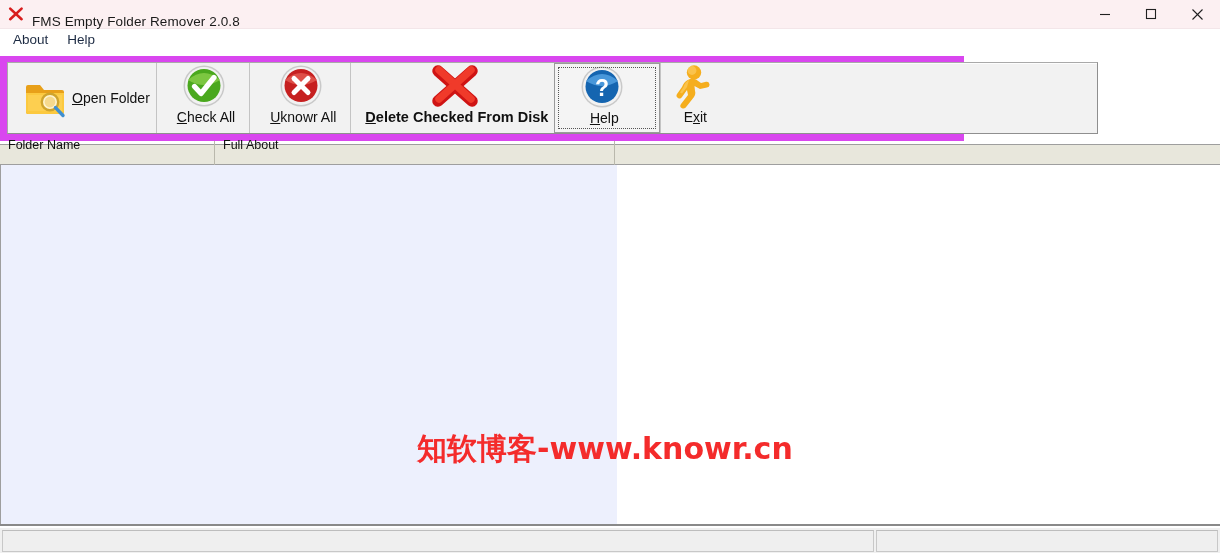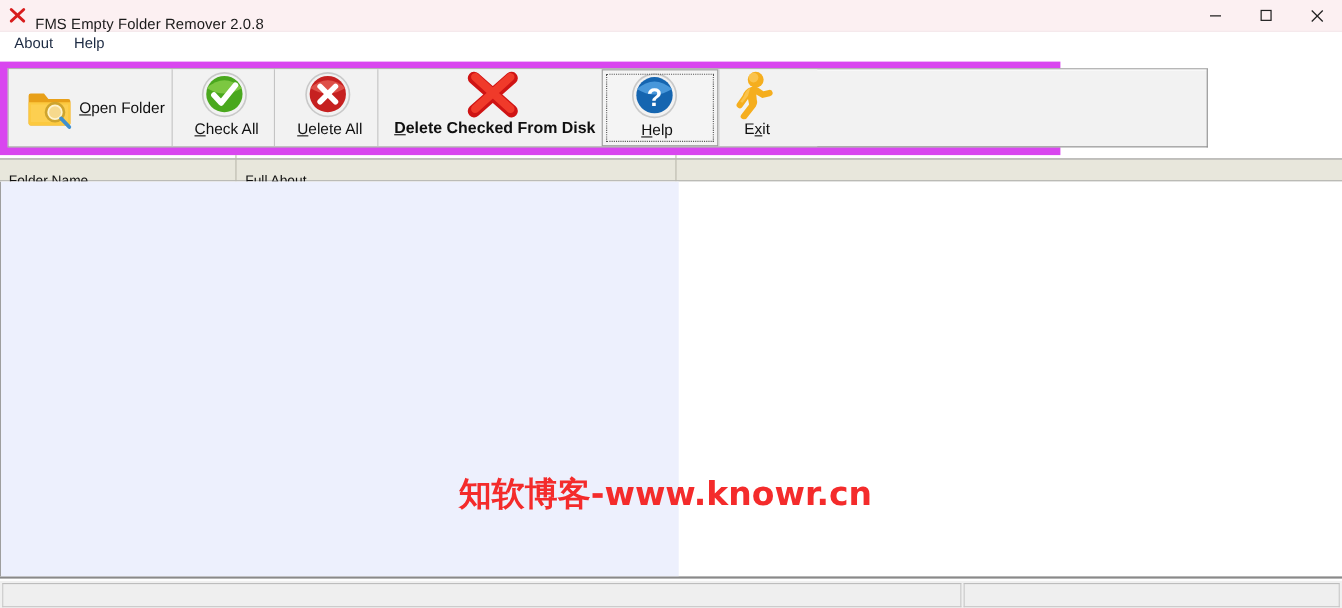--- a/index.html
+++ b/index.html
@@ -105,21 +105,21 @@
   .list-header {
     position: absolute; left: 0; top: 144px;
     width: 1220px; height: 21px;
     background: #e8e7dc;
     border-top: 1px solid #9e9e9e;
     border-bottom: 1px solid #9e9e9e;
     display: flex; align-items: center;
   }
   .lh-cell {
     height: 33px;
-    display: flex; align-items: flex-end;
+    display: flex; align-items: flex-start;
     font-size: 12.5px; color: #101010;
     padding-left: 8px;
     position: relative;
   }
   .lh-cell .divider {
     position: absolute; right: 0; top: 3px; bottom: 3px;
     width: 1px; background: #b9b8ac;
   }
   .lh-c1 { width: 215px; }
   .lh-c2 { width: 400px; }
@@ -250,21 +250,21 @@
           <circle cx="22" cy="22" r="20.5" fill="#c9c9c9"></circle>
           <circle cx="22" cy="22" r="19" fill="#f2f2f2"></circle>
           <circle cx="22" cy="21.5" r="16.5" fill="#c62020"></circle>
           <path d="M6 16 Q22 2 38 16 Q22 26 6 16 Z" fill="#e8645a" opacity="0.7"></path>
           <g stroke="#ffffff" stroke-width="5" stroke-linecap="round">
             <line x1="15" y1="14.5" x2="29" y2="28.5"></line>
             <line x1="29" y1="14.5" x2="15" y2="28.5"></line>
           </g>
         </svg>
       </span>
-      <span class="tb-label"><u>U</u><span>elete All</span></span>
+      <span class="tb-label"><u>U</u><span>knowr All</span></span>
     </div>
 
     <div class="tb-btn" style="padding-left:14px;padding-right:6px;">
       <span class="tb-icon" style="width:54px;">
         <svg width="52" height="48" viewBox="0 0 52 48">
           <g stroke="#cf1414" stroke-width="11.5" stroke-linecap="round">
             <line x1="9" y1="9" x2="43" y2="39"></line>
             <line x1="43" y1="9" x2="9" y2="39"></line>
           </g>
           <g stroke="#f03a2a" stroke-width="7.5" stroke-linecap="round">

